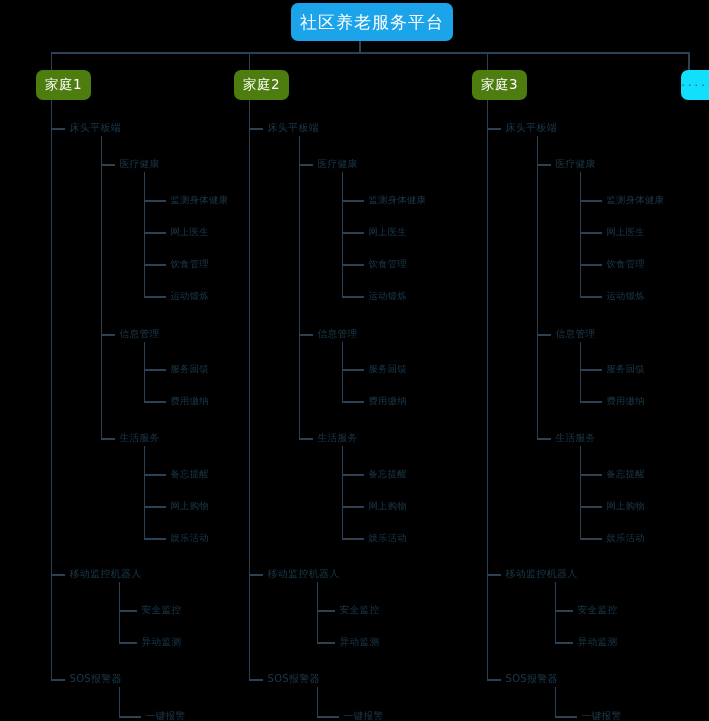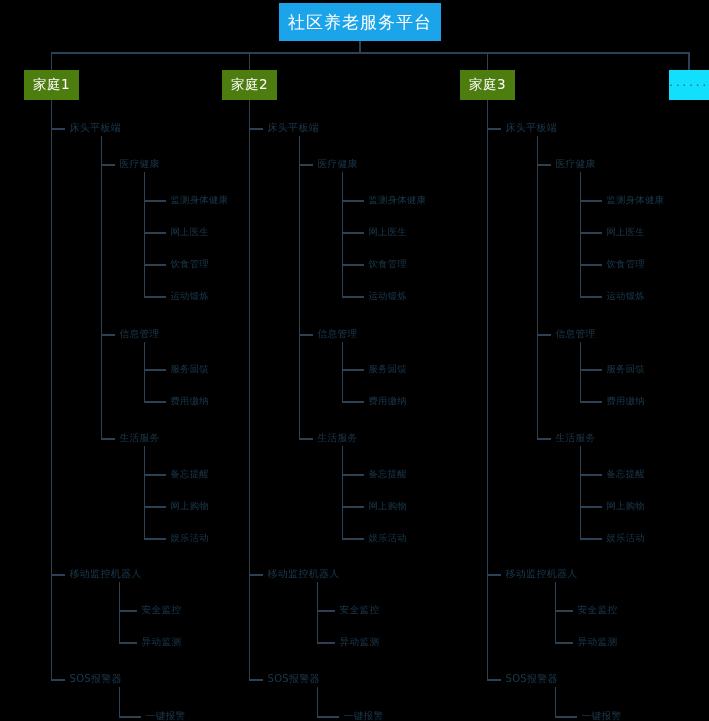--- a/index.html
+++ b/index.html
@@ -8,23 +8,24 @@
     background: #000000;
     font-family: "DejaVu Sans", "Liberation Sans", sans-serif;
     overflow: hidden;
   }
   #stage { position: relative; width: 709px; height: 721px; }
 
   
   .node-box {
     position: absolute;
     display: flex; align-items: center; justify-content: center;
-    border-radius: 0;
+    border-radius: 7px;
     color: #ffffff;
     white-space: nowrap;
+    margin-left: 12px;
   }
   .root-box {
     background: #1ca4ea;
     font-size: 17px;
     letter-spacing: 1px;
     padding: 0 14px;
   }
   .family-box {
     background: #4d7c0f;
     font-size: 13.5px;

